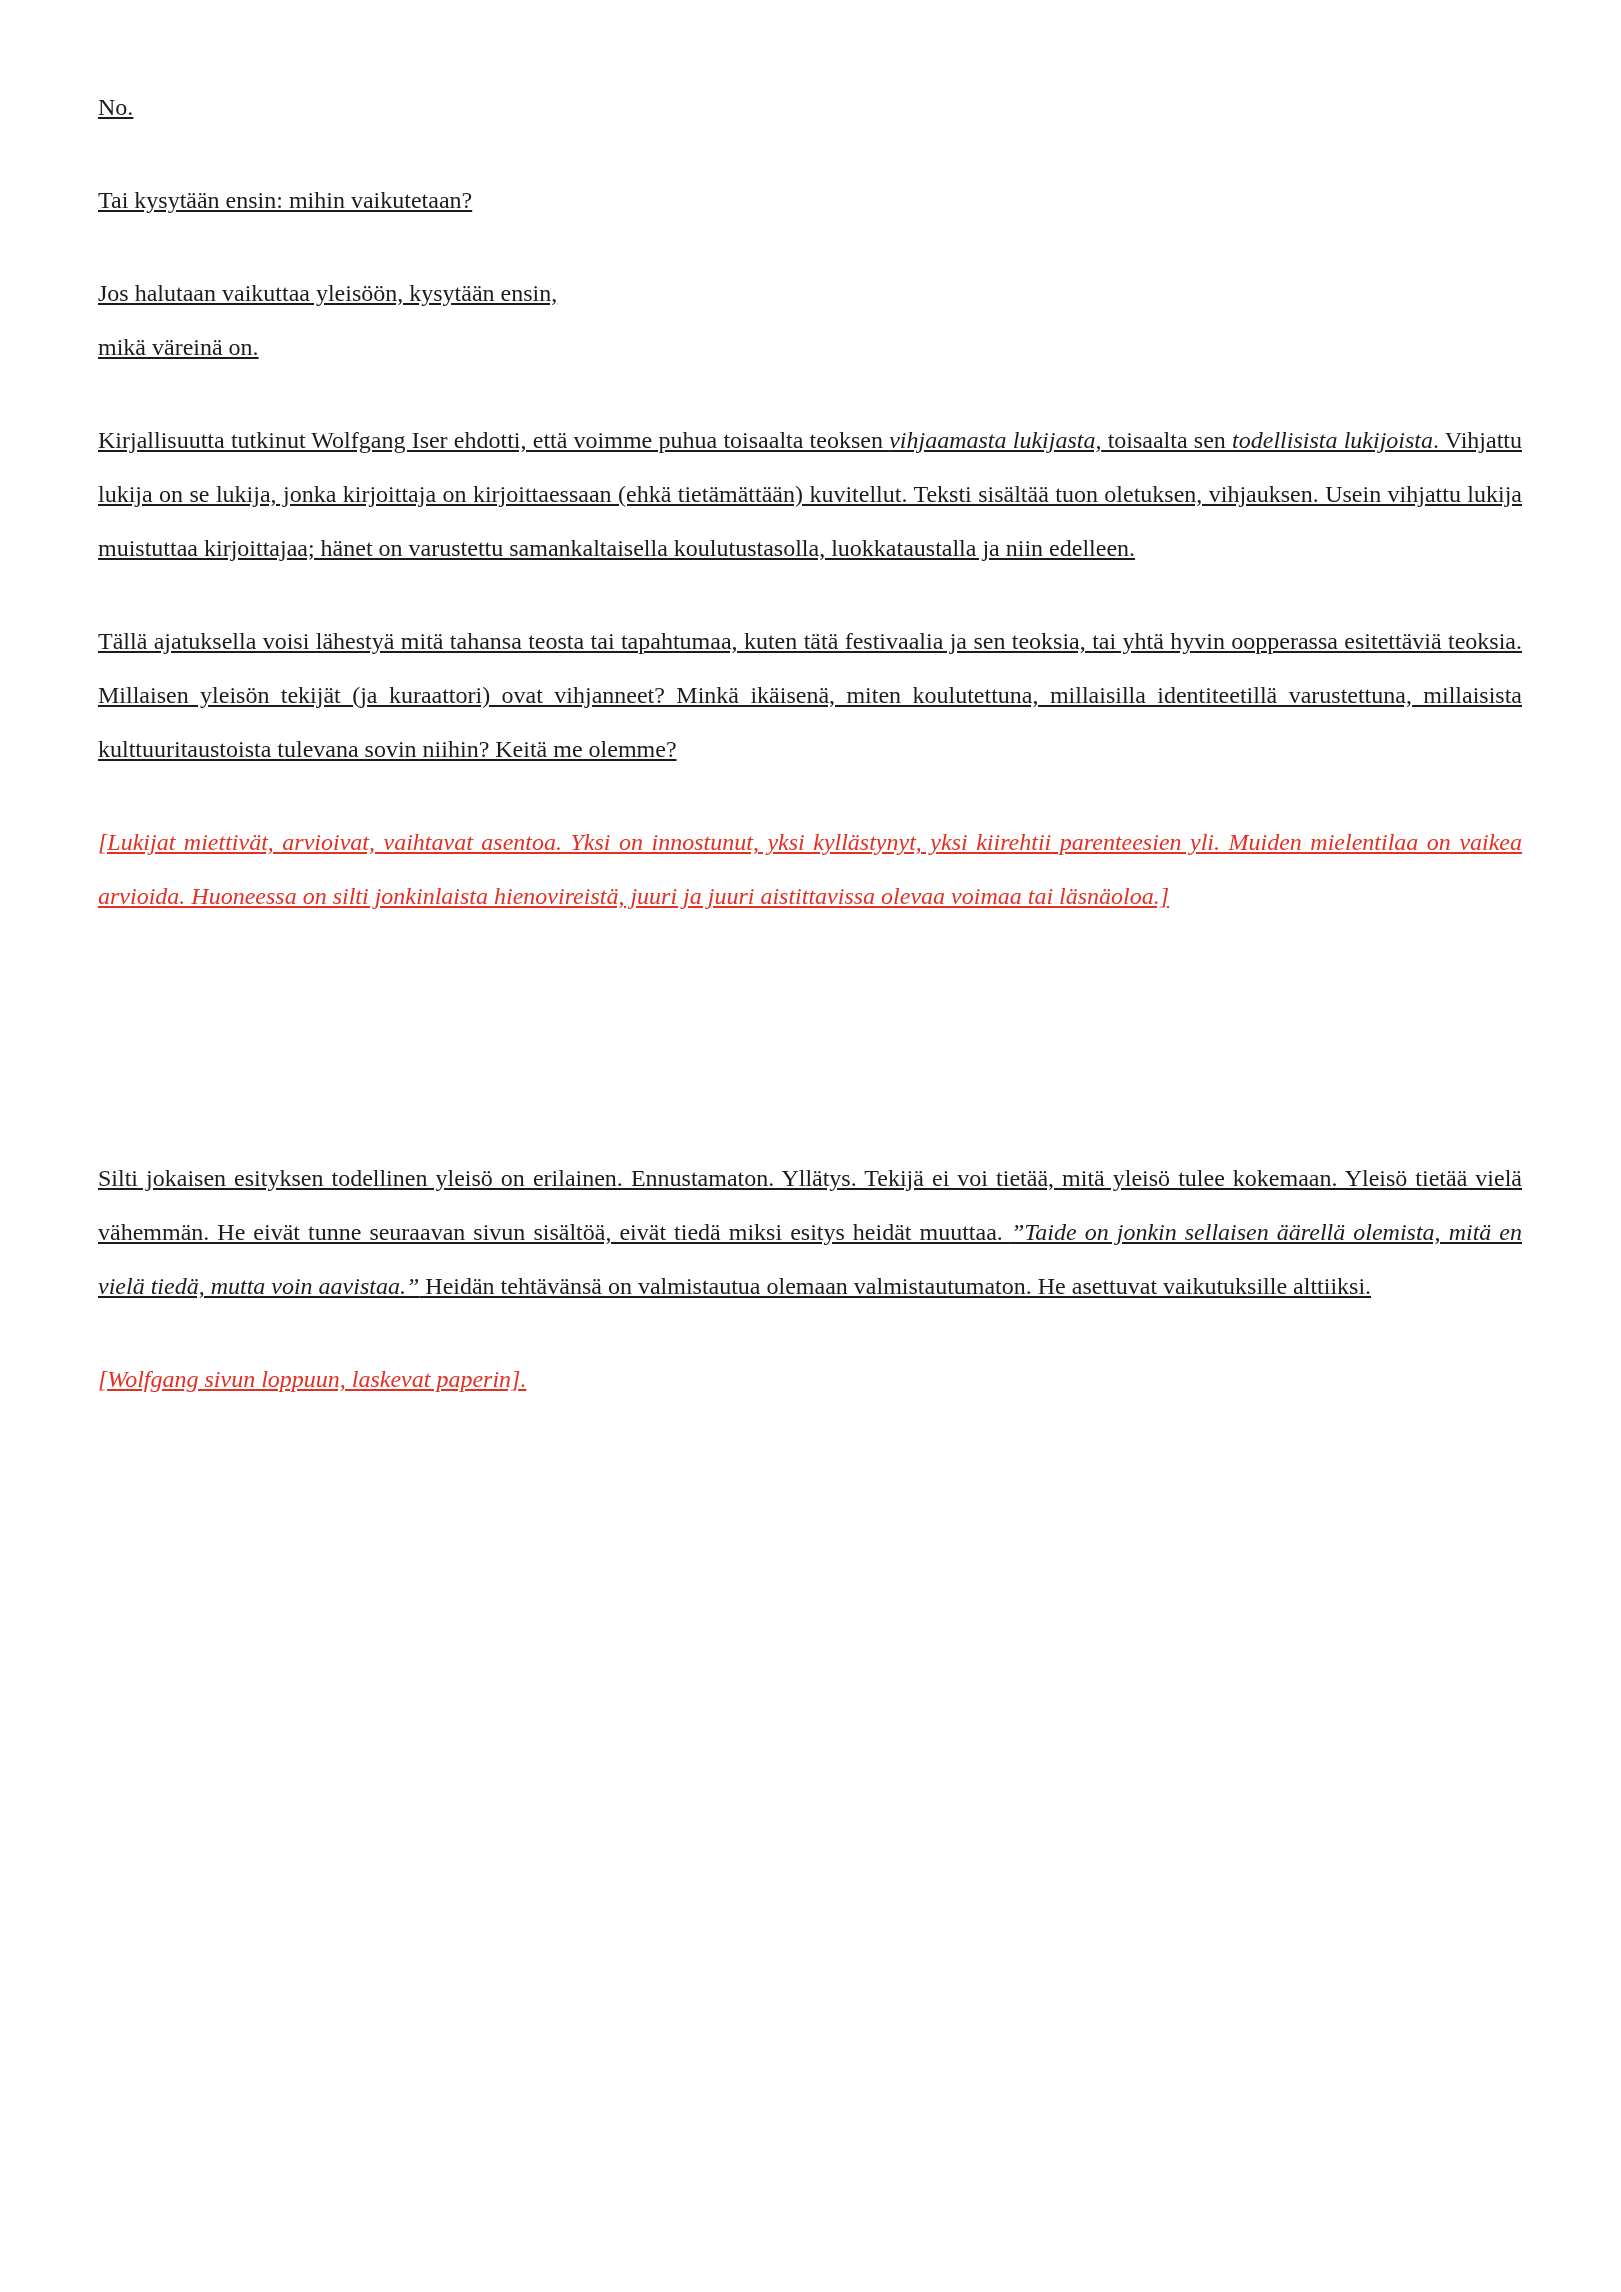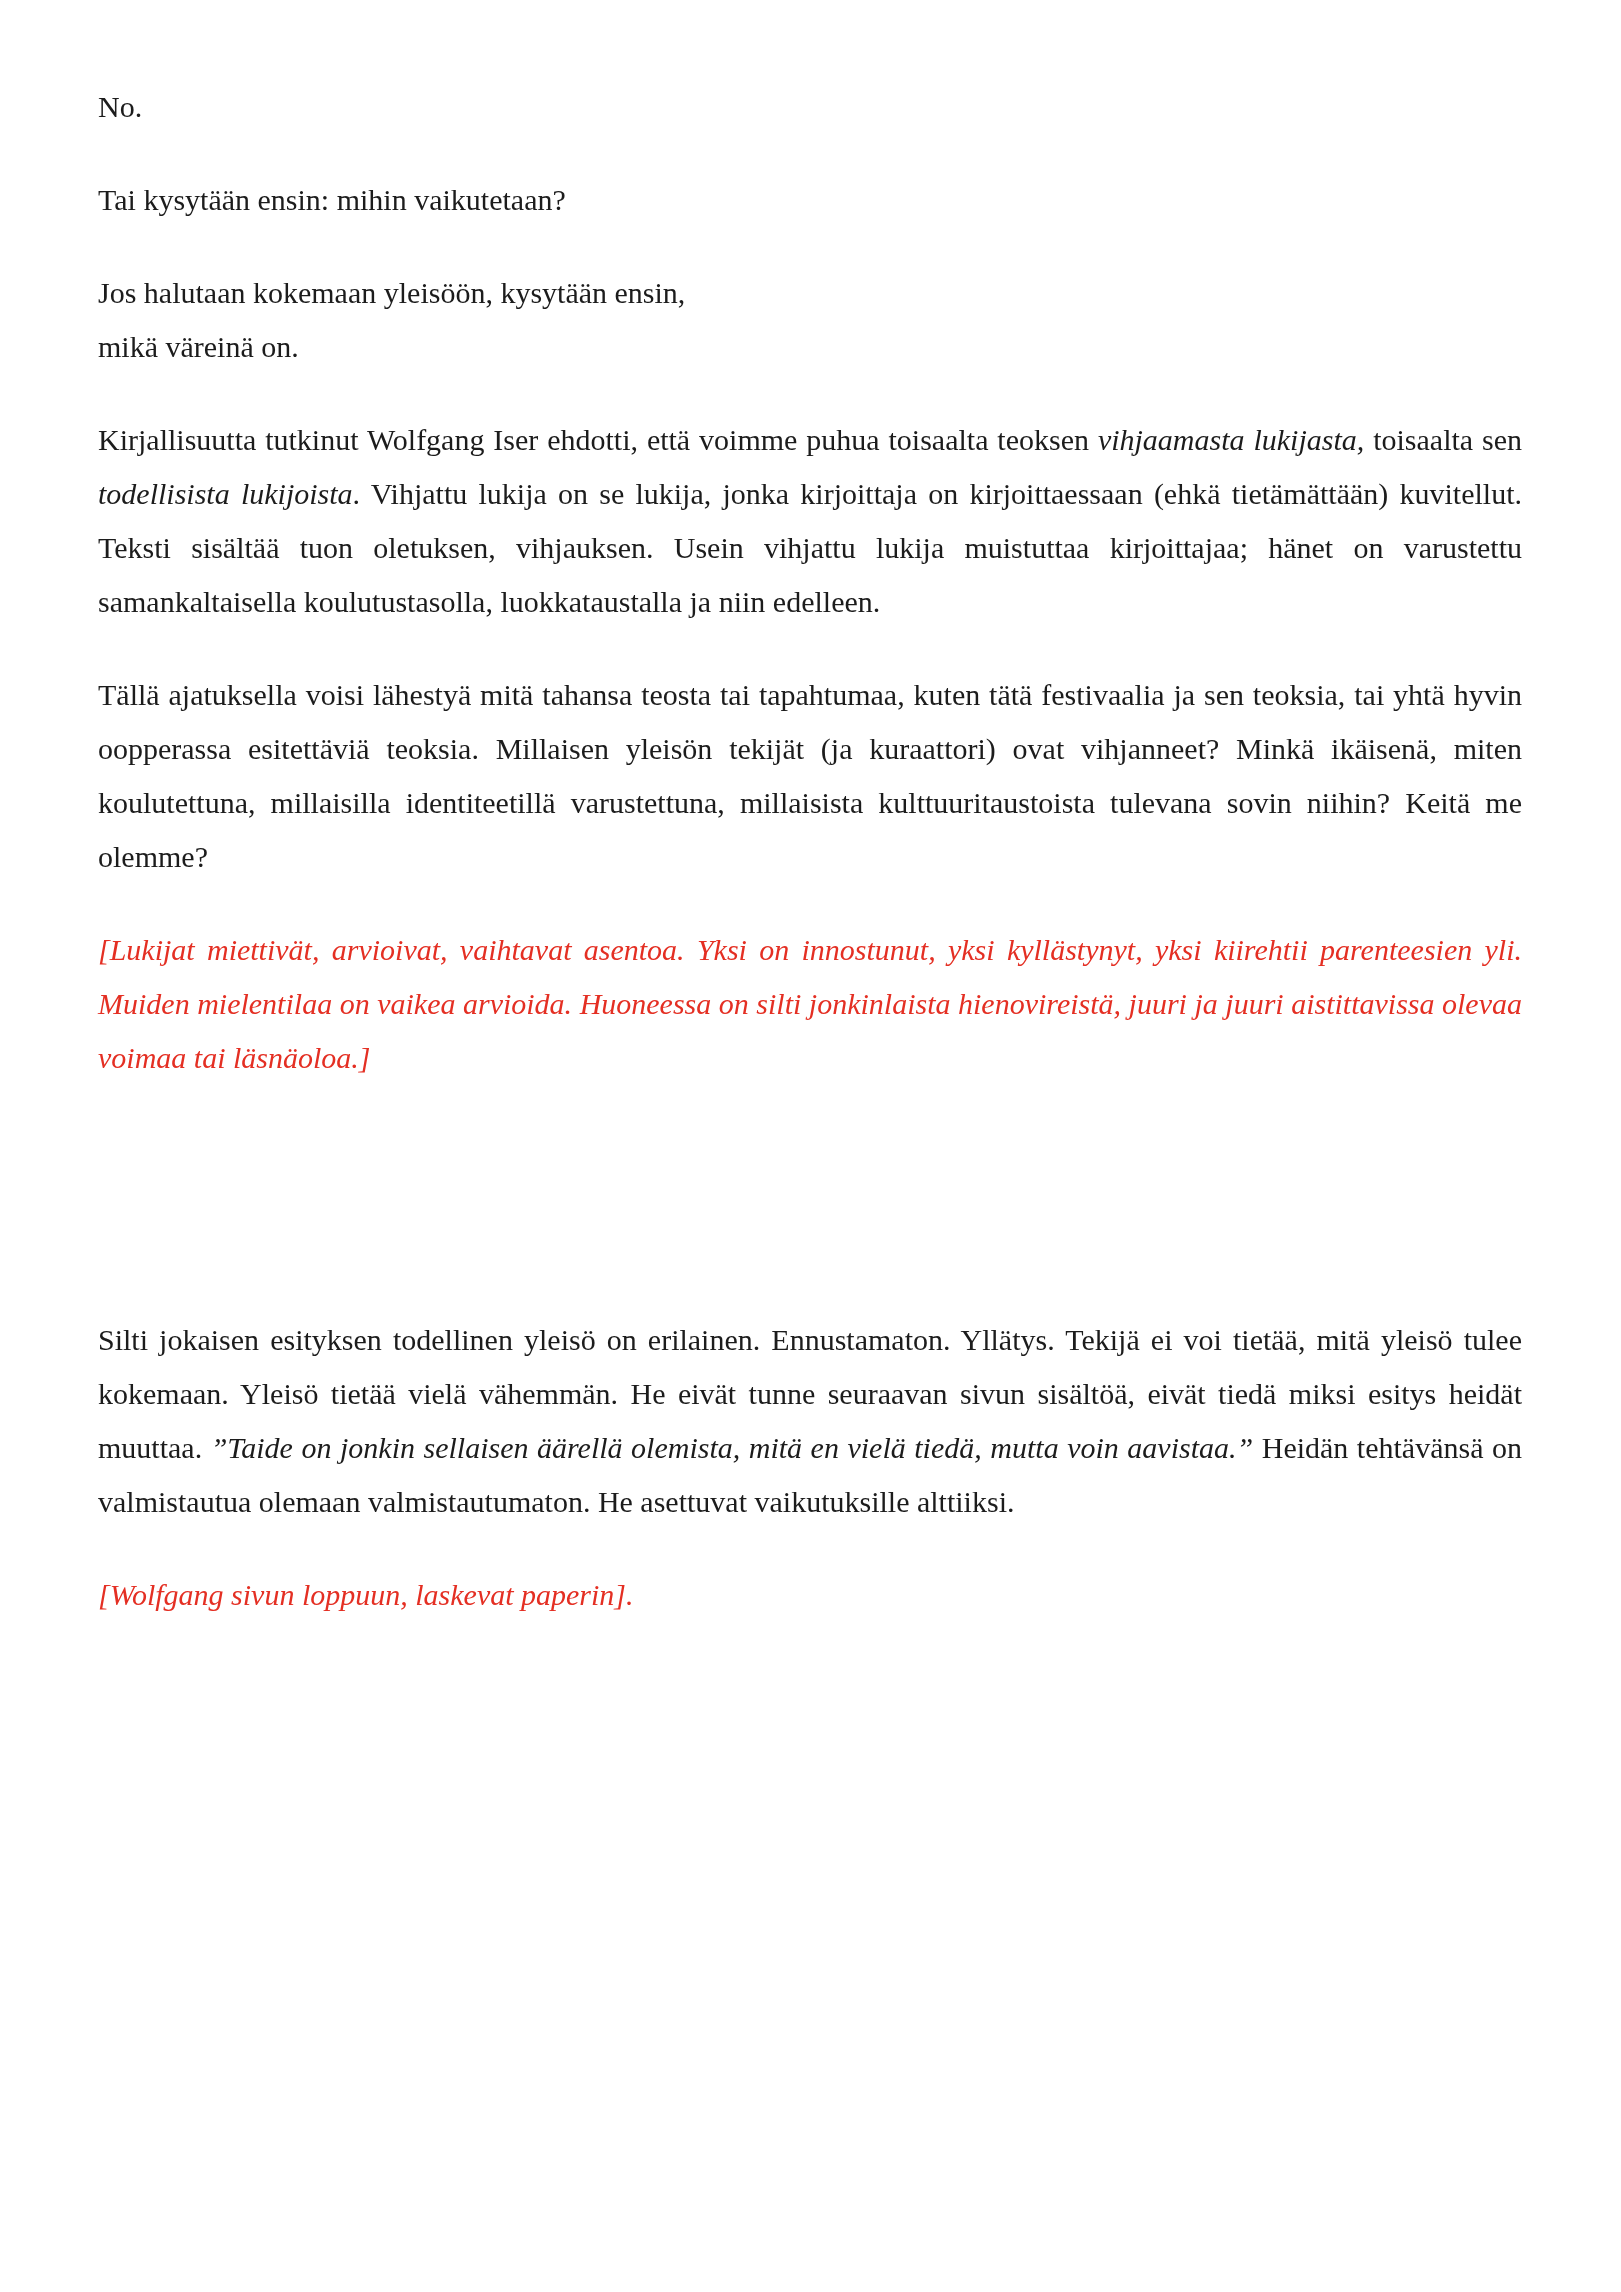--- a/index.html
+++ b/index.html
@@ -15,24 +15,25 @@
     color: var(--text-color, #1c1c1c);
   }
   main.doc {
     position: absolute;
     top: 80px;
     left: 98px;
     width: 1424px;
   }
   p.para {
     margin: 0 0 39px 0;
-    font-size: 30px;
+    font-size: 24px;
     line-height: 54px;
     text-align: justify;
     hyphens: auto;
+    text-decoration: underline;
     -webkit-hyphens: auto;
   }
   p.para:last-child {
     margin-bottom: 0;
   }
   p.para.gap-large {
     margin-bottom: 228px;
   }
   p.para.stage {
     color: var(--stage-color, #e42f23);
@@ -41,20 +42,20 @@
   p.para .italic {
     font-style: italic;
   }
 </style>
 </head>
 <body style="background: rgb(255, 255, 255);">
 
 <main class="doc">
     <p class="para" lang="fi"><span>No.</span></p>
     <p class="para" lang="fi"><span>Tai kysytään ensin: mihin vaikutetaan?</span></p>
-    <p class="para" lang="fi"><span>Jos halutaan kokemaan yleisöön, kysytään ensin,</span><br><span>mikä väreinä on.</span></p>
+    <p class="para" lang="fi"><span>Jos halutaan vaikuttaa yleisöön, kysytään ensin,</span><br><span>mikä väreinä on.</span></p>
     <p class="para" lang="fi"><span>Kirjallisuutta tutkinut Wolfgang Iser ehdotti, että voimme puhua toisaalta teoksen </span><span class="italic">vihjaamasta lukijasta,</span><span> toisaalta sen </span><span class="italic">todellisista lukijoista</span><span>. Vihjattu lukija on se lukija, jonka kirjoittaja on kirjoittaessaan (ehkä tietämättään) kuvitellut. Teksti sisältää tuon oletuksen, vihjauksen. Usein vihjattu lukija muistuttaa kirjoittajaa; hänet on varustettu samankaltaisella koulutustasolla, luokkataustalla ja niin edelleen.</span></p>
     <p class="para" lang="fi"><span>Tällä ajatuksella voisi lähestyä mitä tahansa teosta tai tapahtumaa, kuten tätä festivaalia ja sen teoksia, tai yhtä hyvin oopperassa esitettäviä teoksia. Millaisen yleisön tekijät (ja kuraattori) ovat vihjanneet? Minkä ikäisenä, miten koulutettuna, millaisilla identiteetillä varustettuna, millaisista kulttuuritaustoista tulevana sovin niihin? Keitä me olemme?</span></p>
     <p class="para stage gap-large" lang="fi"><span>[Lukijat miettivät, arvioivat, vaihtavat asentoa. Yksi on innostunut, yksi kyllästynyt, yksi kiirehtii parenteesien yli. Muiden mielentilaa on vaikea arvioida. Huoneessa on silti jonkinlaista hienovireistä, juuri ja juuri aistittavissa olevaa voimaa tai läsnäoloa.]</span></p>
     <p class="para" lang="fi"><span>Silti jokaisen esityksen todellinen yleisö on erilainen. Ennustamaton. Yllätys. Tekijä ei voi tietää, mitä yleisö tulee kokemaan. Yleisö tietää vielä vähemmän. He eivät tunne seuraavan sivun sisältöä, eivät tiedä miksi esitys heidät muuttaa. </span><span class="italic">”Taide on jonkin sellaisen äärellä olemista, mitä en vielä tiedä, mutta voin aavistaa.”</span><span> Heidän tehtävänsä on valmistautua olemaan valmistautumaton. He asettuvat vaikutuksille alttiiksi.</span></p>
     <p class="para stage" lang="fi"><span>[Wolfgang sivun loppuun, laskevat paperin].</span></p>
   </main>
 
 
 </body></html>

